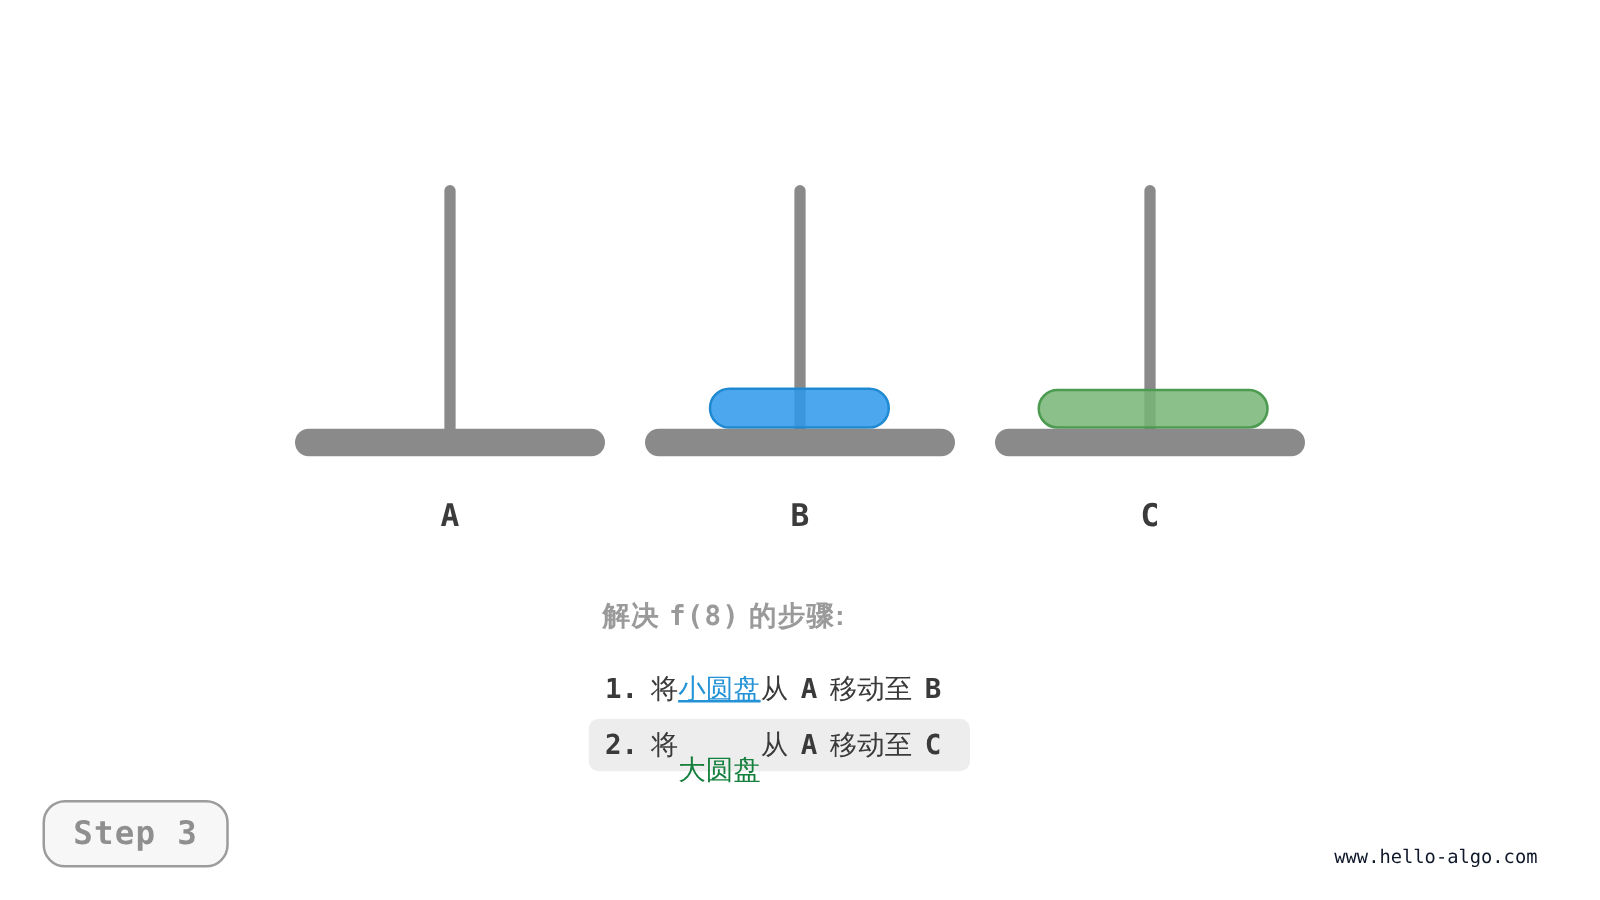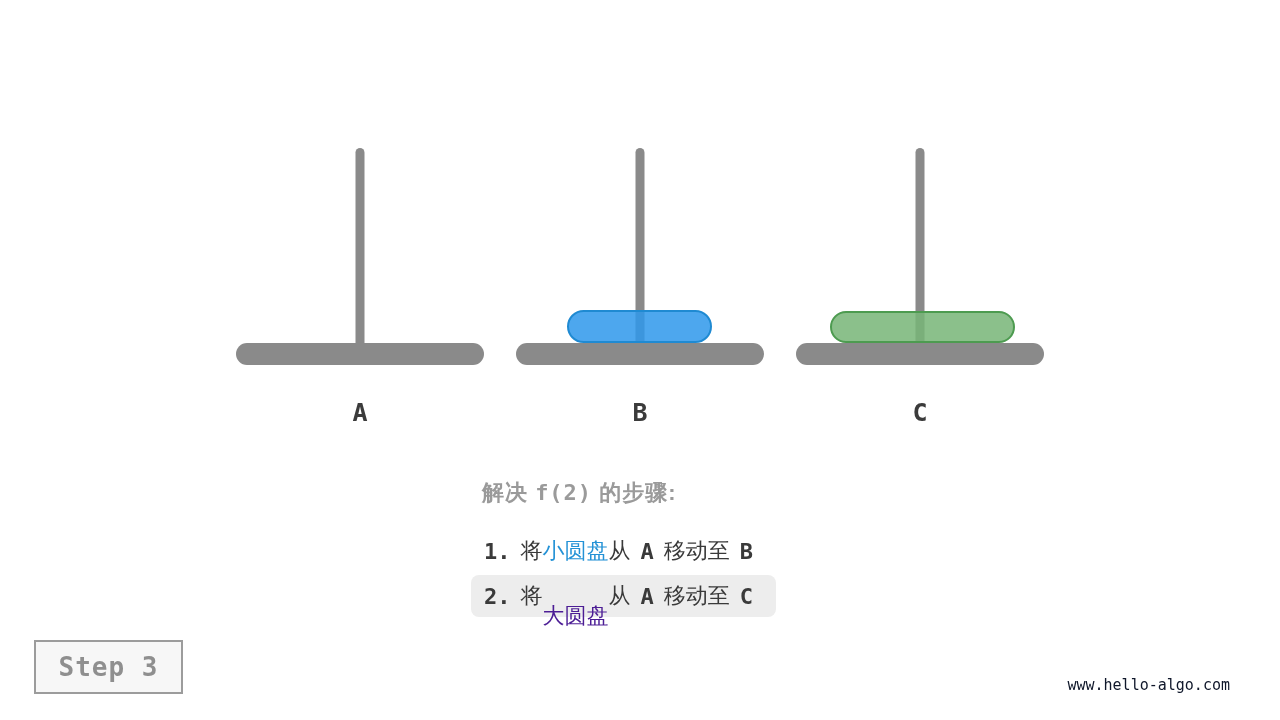--- a/index.html
+++ b/index.html
@@ -66,29 +66,29 @@
   }
   .step-row.highlighted { background: #ededed; }
   .step-num {
     font-family: "DejaVu Sans Mono", monospace;
     margin-right: 10px; font-weight: 600;
   }
   .peg-letter {
     font-family: "DejaVu Sans Mono", monospace;
     font-weight: bold; margin: 0 10px;
   }
-  .text-blue { color: #2492d6; }
-  .text-green { color: #4c1d95; margin-top: 40px; }
+  .text-blue { color: #2492d6; text-decoration: underline; }
+  .text-green { color: #15803d; margin-top: 40px; }
 
   
   .step-badge {
     position: absolute; left: 34px; top: 640px;
     width: 149px; height: 54px;
     background: #f7f7f7;
-    border: 2px solid #9c9c9c; border-radius: 0;
+    border: 2px solid #9c9c9c; border-radius: 18px;
     display: flex; align-items: center; justify-content: center;
     font-family: "DejaVu Sans Mono", monospace;
     font-weight: bold; font-size: 26px; color: #8f8f8f;
     letter-spacing: 1px;
   }
 
   
   .watermark {
     position: absolute; right: 50px; bottom: 26px;
     font-family: "DejaVu Sans Mono", monospace;
@@ -114,21 +114,21 @@
   </div>
 
   <div class="peg peg-c">
     <div class="pole"></div>
     <div class="disk disk-large"></div>
     <div class="base"></div>
     <div class="peg-label">C</div>
   </div>
 
   <div class="steps-panel">
-    <div class="steps-heading"><span>解决 </span><span class="code">f(2)</span><span> 的步骤:</span></div>
+    <div class="steps-heading"><span>解决 </span><span class="code">f(8)</span><span> 的步骤:</span></div>
 
     <div class="step-row">
       <span class="step-num">1.</span><span>将</span><span class="text-blue">小圆盘</span><span>从</span><span class="peg-letter">A</span><span>移动至</span><span class="peg-letter">B</span>
     </div>
 
     <div class="step-row highlighted">
       <span class="step-num">2.</span><span>将</span><span class="text-green">大圆盘</span><span>从</span><span class="peg-letter">A</span><span>移动至</span><span class="peg-letter">C</span>
     </div>
   </div>
 

